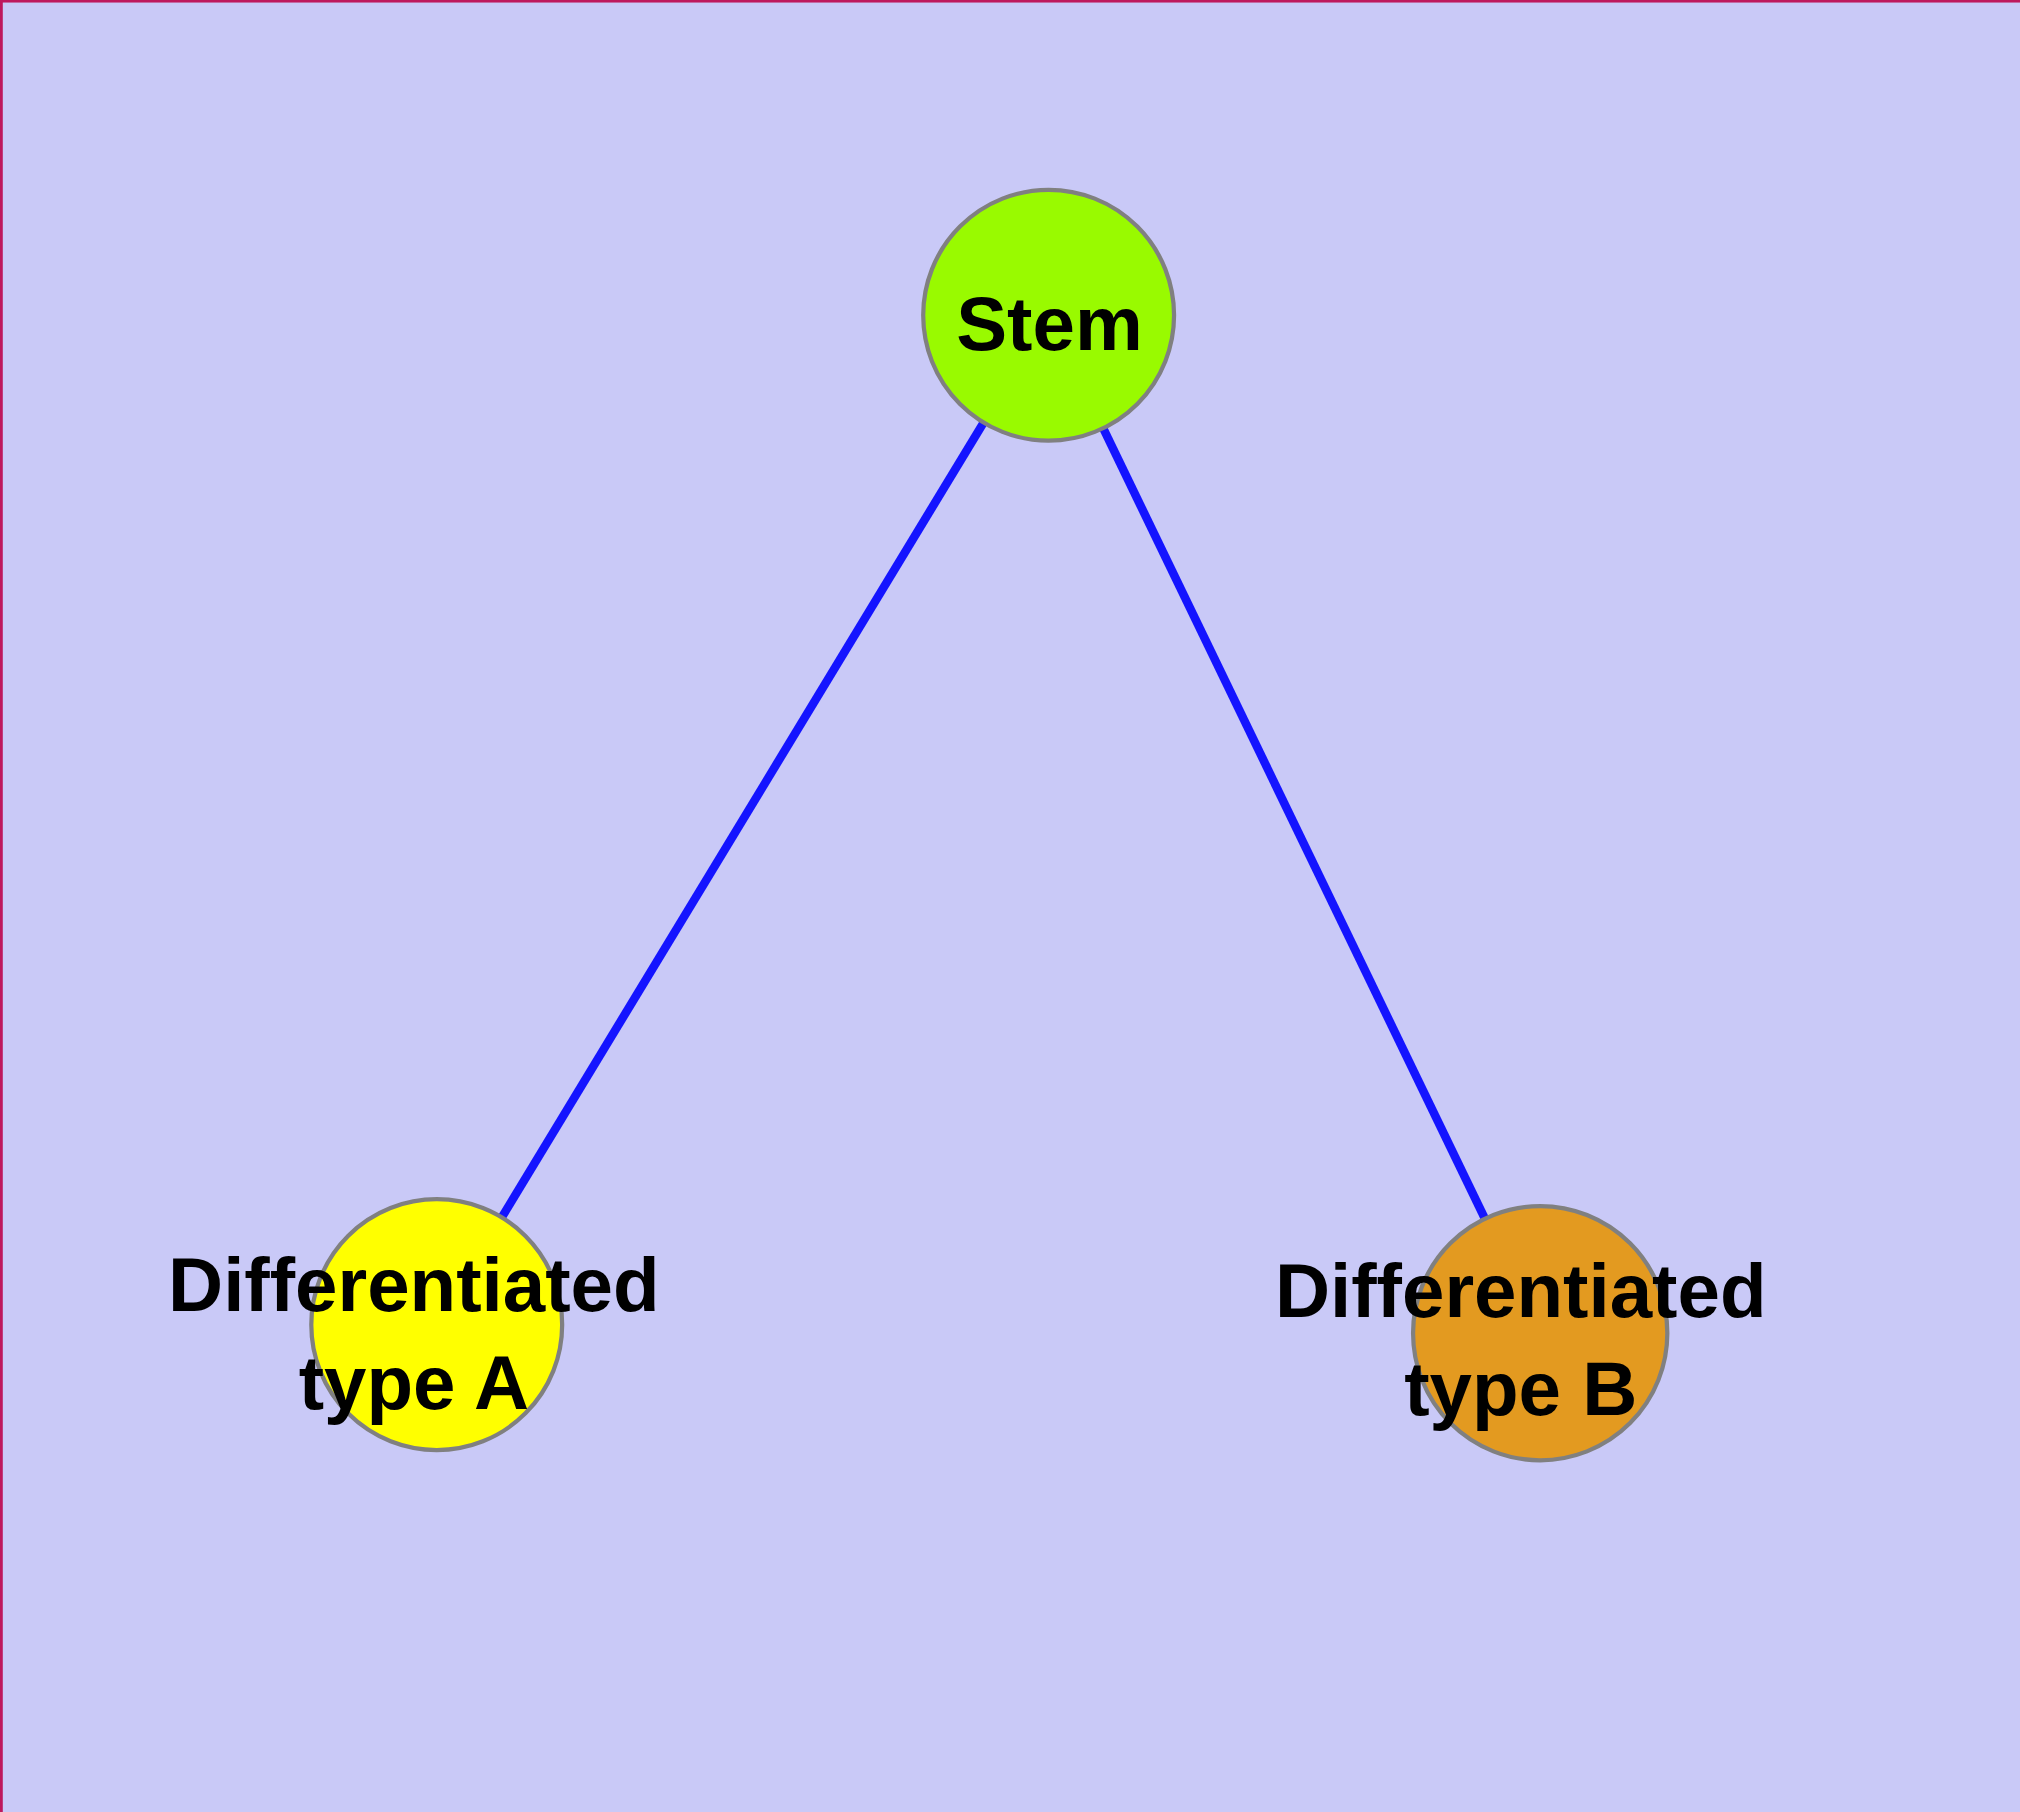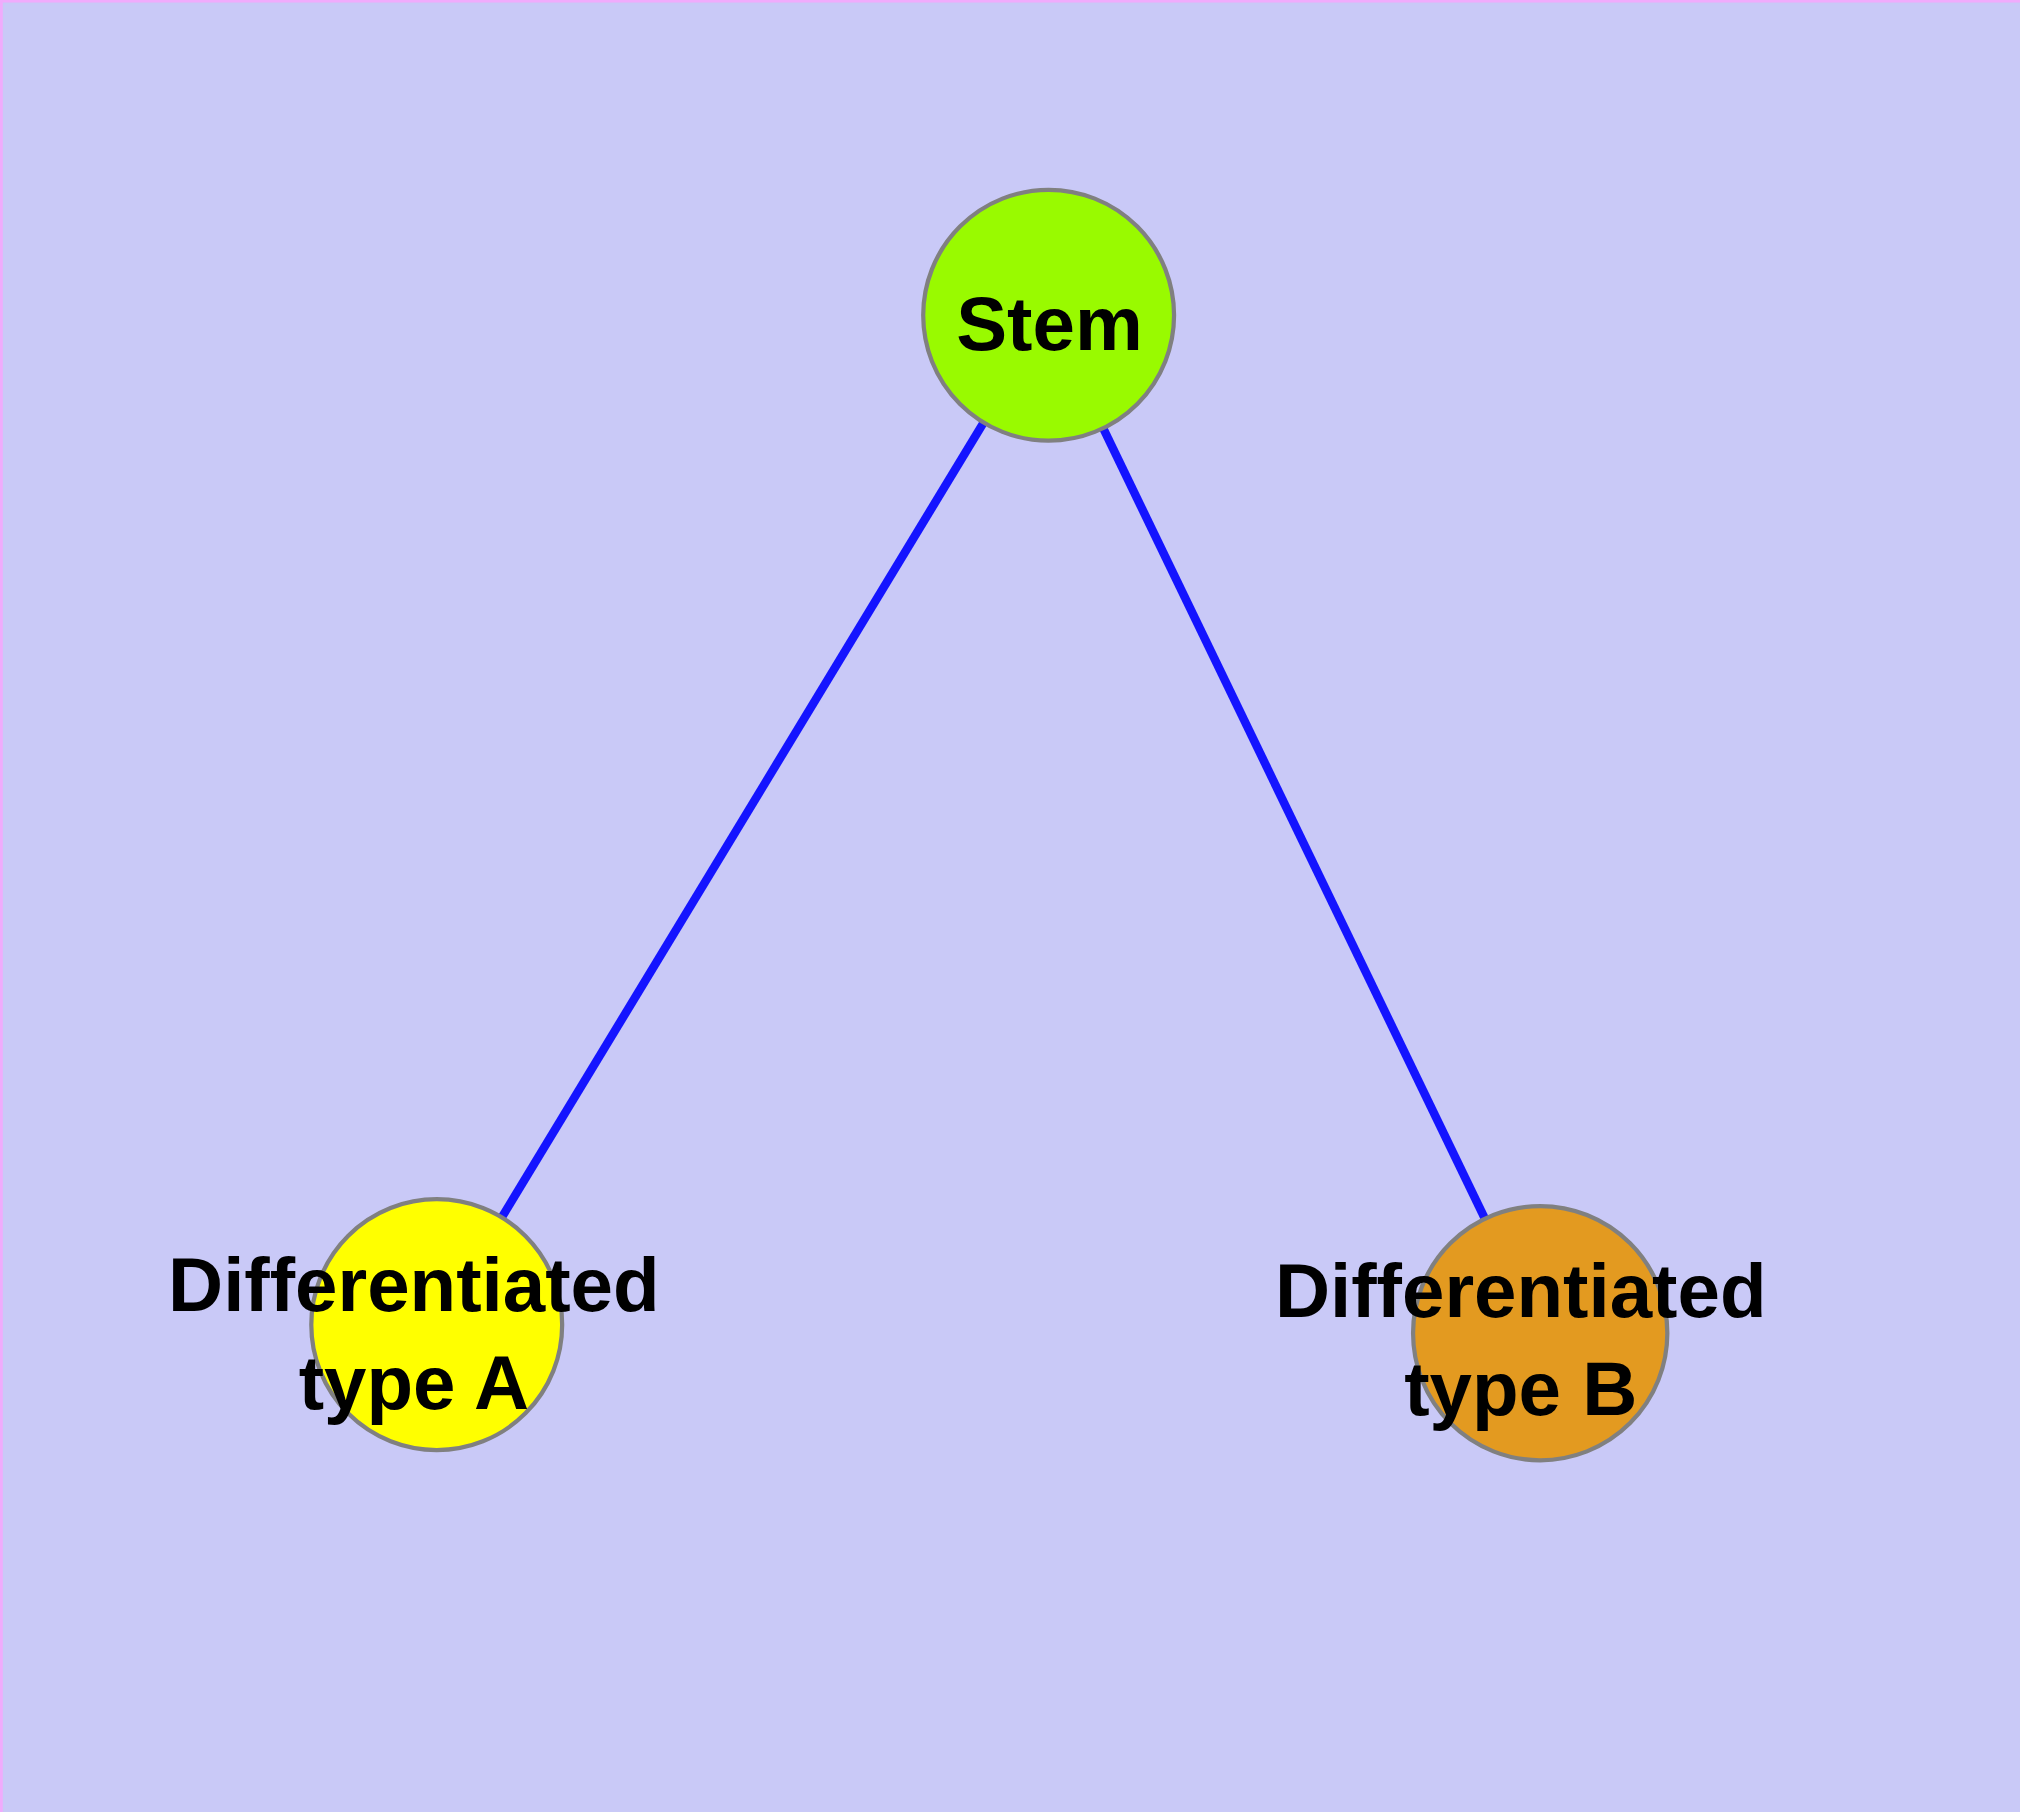--- a/index.html
+++ b/index.html
@@ -5,21 +5,21 @@
   html, body {
     margin: 0;
     padding: 0;
     background: #ffffff;
     font-family: "Liberation Sans", sans-serif;
   }
   .page {
     position: relative;
     width: 2021px;
     height: 1812px;
-    background: #f0abfc; 
+    background: #be185d; 
     overflow: hidden;
   }
   svg {
     display: block;
     width: 2021px;
     height: 1812px;
   }
   .node-label {
     font-family: "Liberation Sans", sans-serif;
     font-weight: bold;

